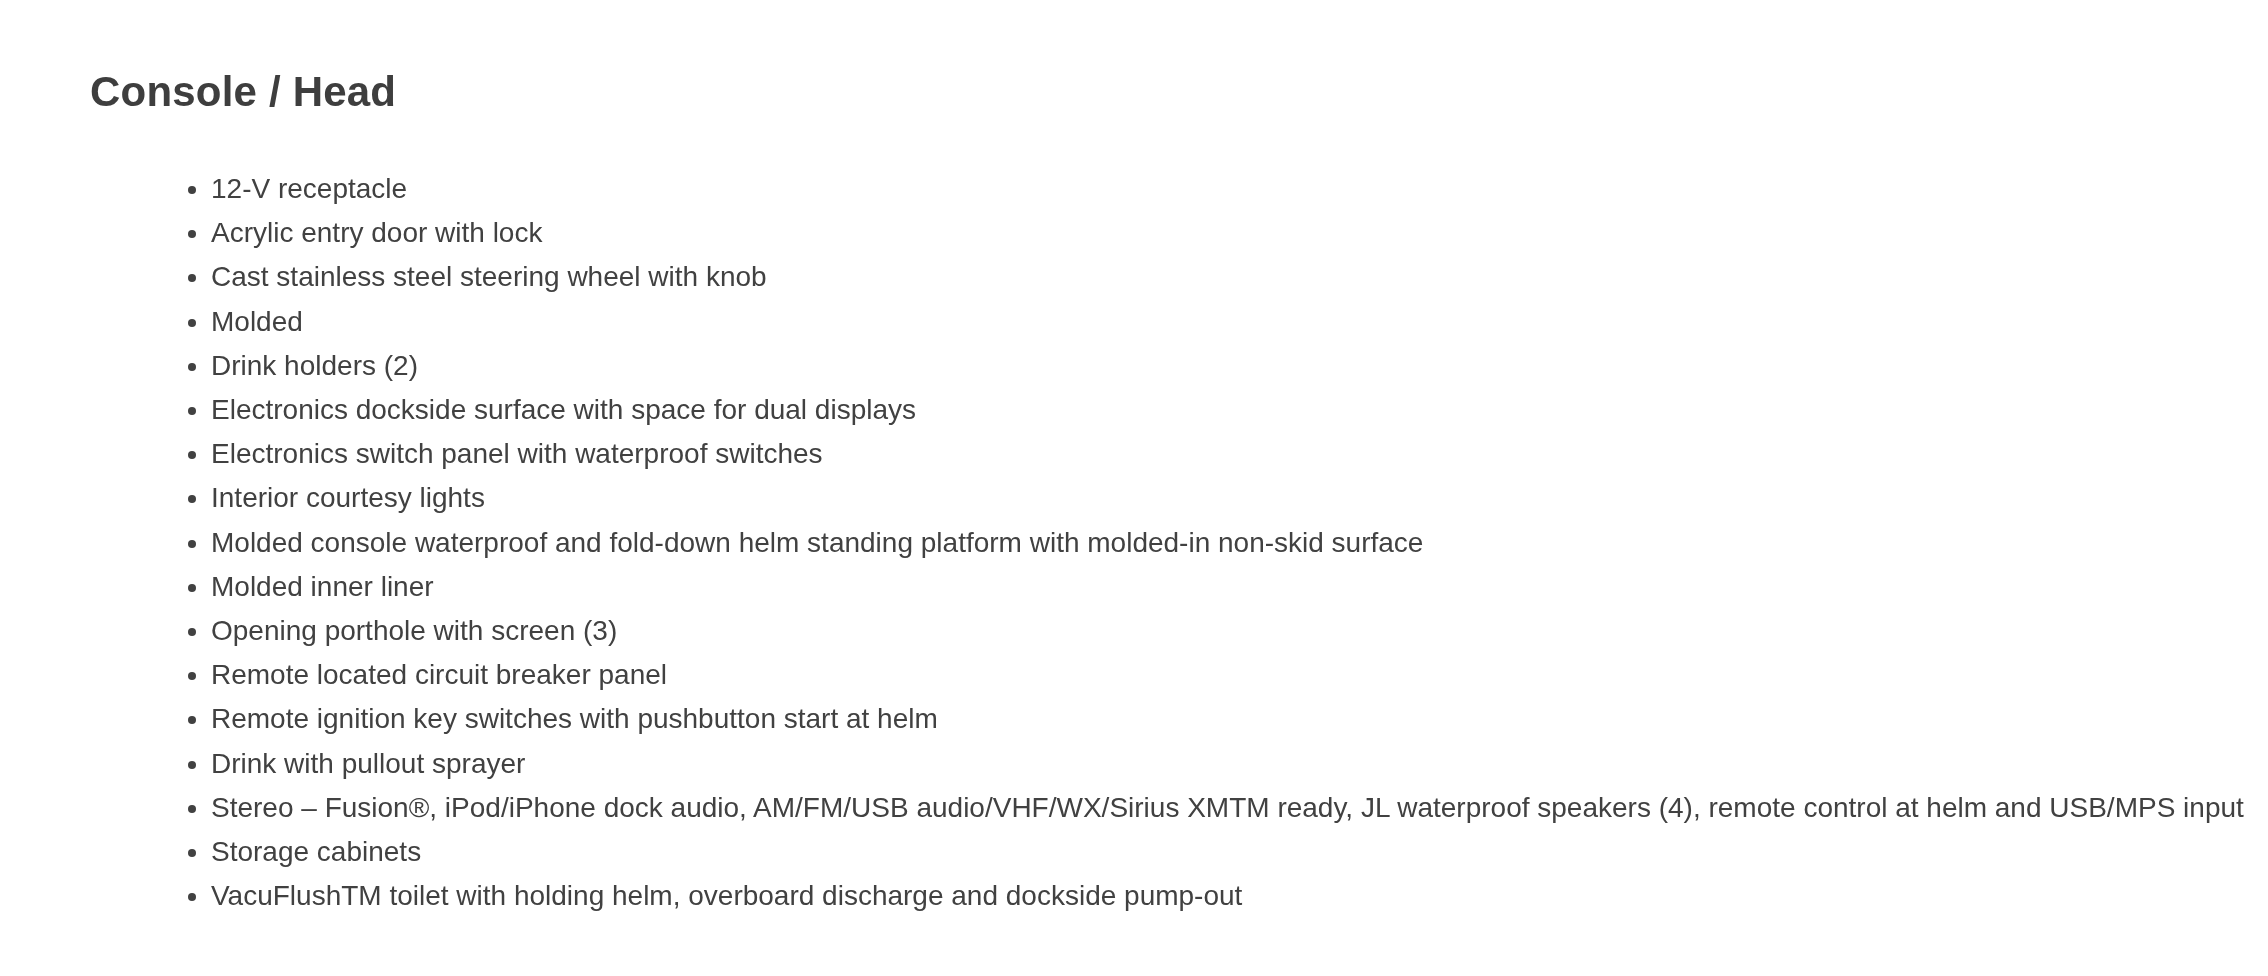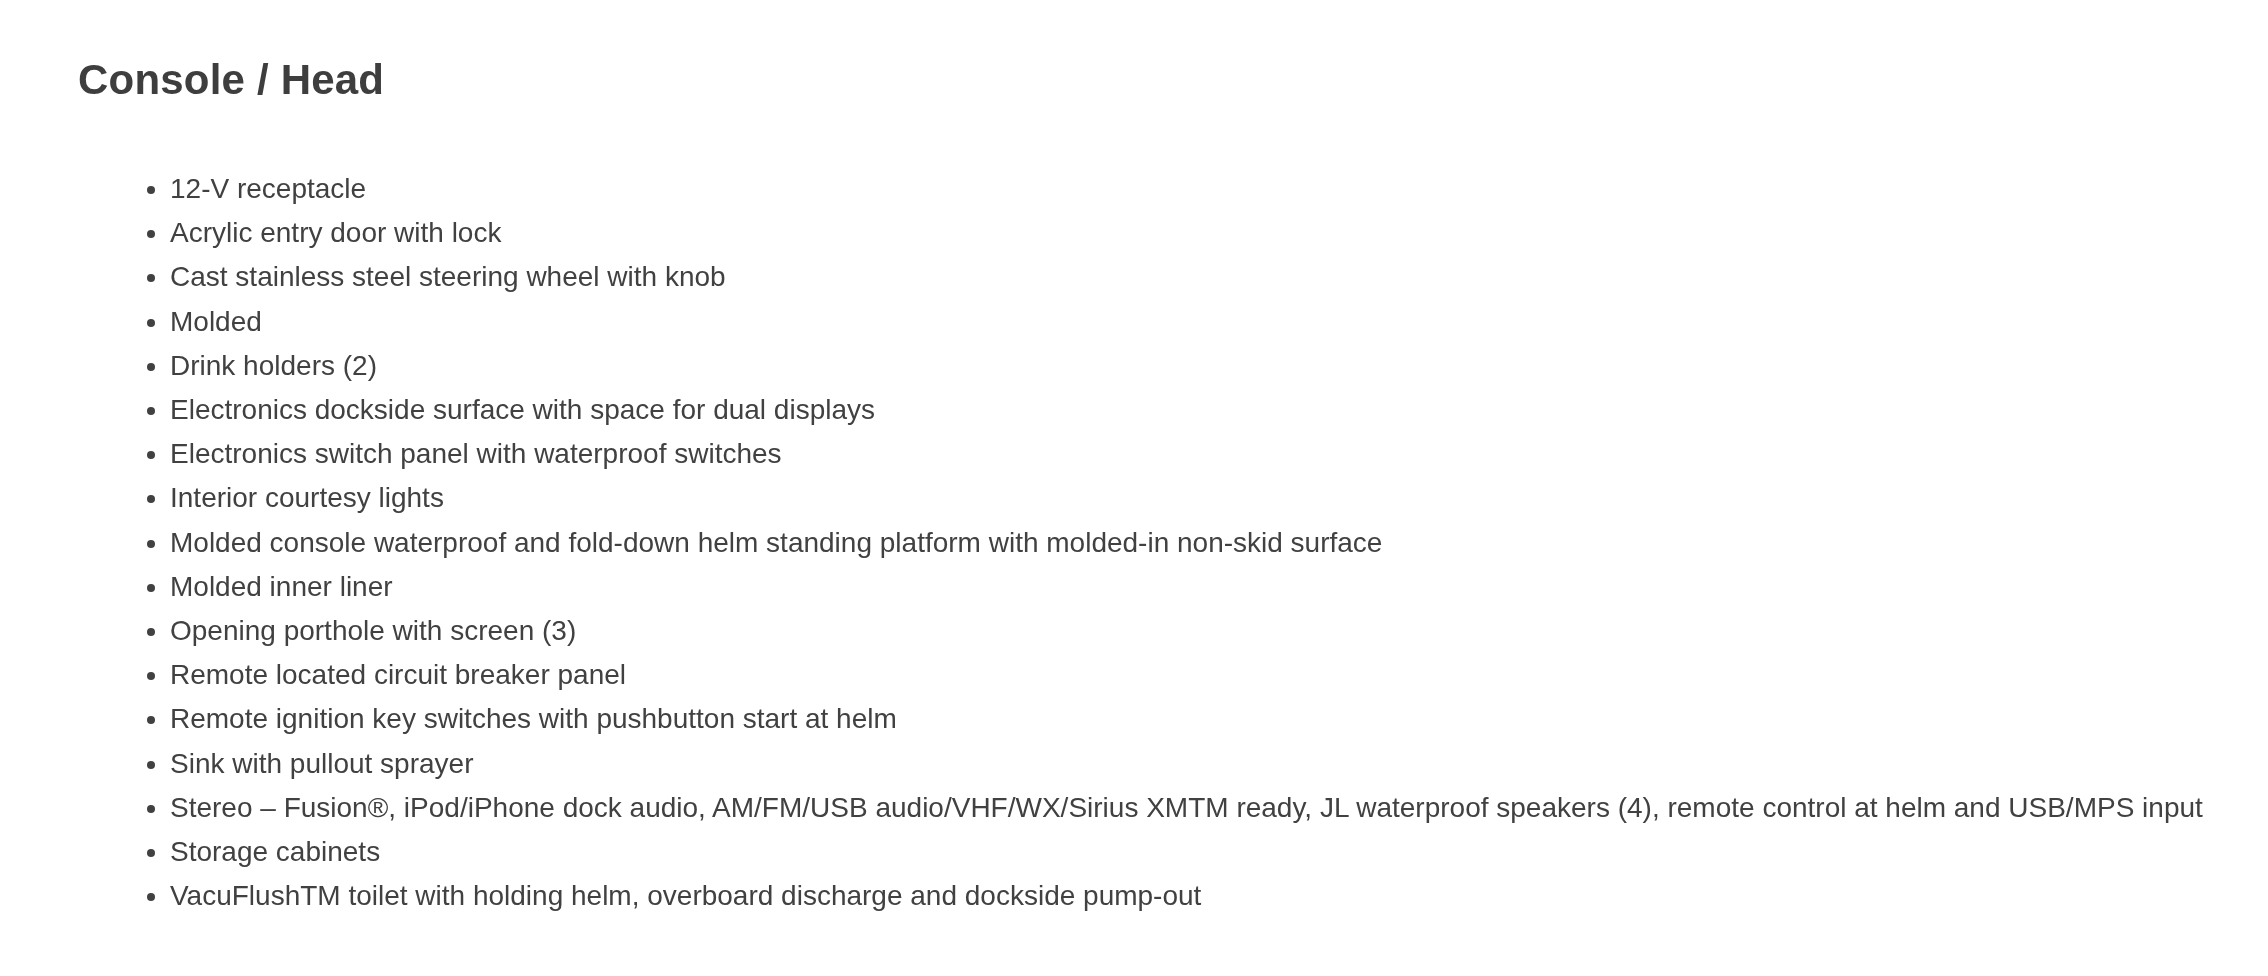--- a/index.html
+++ b/index.html
@@ -12,41 +12,42 @@
     height: 976px;
     background: #ffffff;
     position: relative;
     overflow: hidden;
     font-family: "Liberation Sans", "DejaVu Sans", sans-serif;
   }
   .page-title {
     position: absolute;
     left: 74px;
     top: 53px;
-    margin: 4px;
+    margin: 16px;
     font-size: 42px;
     line-height: 46px;
     font-weight: 700;
     color: #3e3e3e;
     letter-spacing: 0.2px;
     white-space: nowrap;
   }
   .features-list {
     position: absolute;
     left: 0;
     top: 167px;
     margin: 0;
     padding: 0 0 0 170px;
     list-style: disc outside;
     font-size: 28px;
     line-height: 44.2px;
     color: #414141;
   }
   .features-list li {
     white-space: nowrap;
+    margin-left: 41px;
   }
   .features-list li::marker {
     color: #414141;
     font-size: 26px;
   }
 </style>
 </head>
 <body>
 
 <h1 class="page-title">Console / Head</h1>
@@ -72,20 +73,20 @@
     <li>Molded console waterproof and fold-down helm standing platform with molded-in non-skid surface</li>
 
     <li>Molded inner liner</li>
 
     <li>Opening porthole with screen (3)</li>
 
     <li>Remote located circuit breaker panel</li>
 
     <li>Remote ignition key switches with pushbutton start at helm</li>
 
-    <li>Sink with pullout sprayer</li>
+    <li>Drink with pullout sprayer</li>
 
     <li>Stereo – Fusion®, iPod/iPhone dock audio, AM/FM/USB audio/VHF/WX/Sirius XMTM ready, JL waterproof speakers (4), remote control at helm and USB/MPS input</li>
 
     <li>Storage cabinets</li>
 
     <li>VacuFlushTM toilet with holding helm, overboard discharge and dockside pump-out</li>
   </ul>
 
 </body></html>

